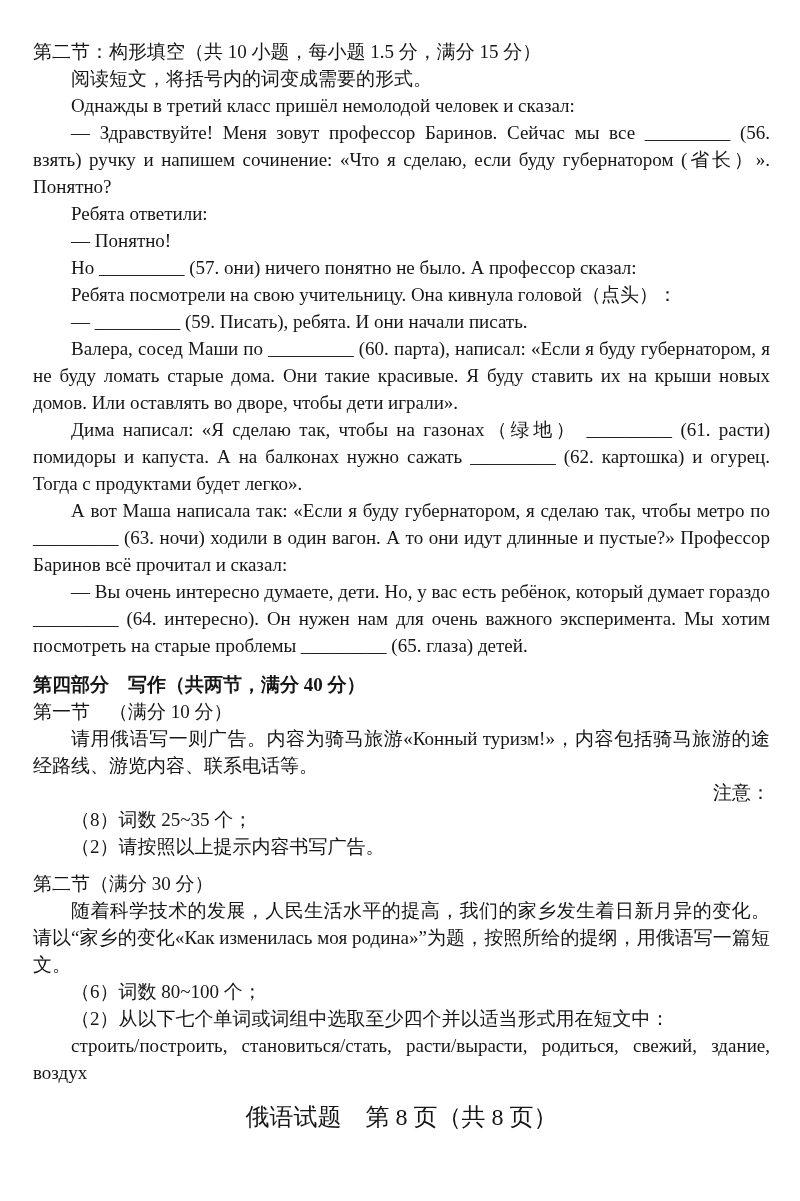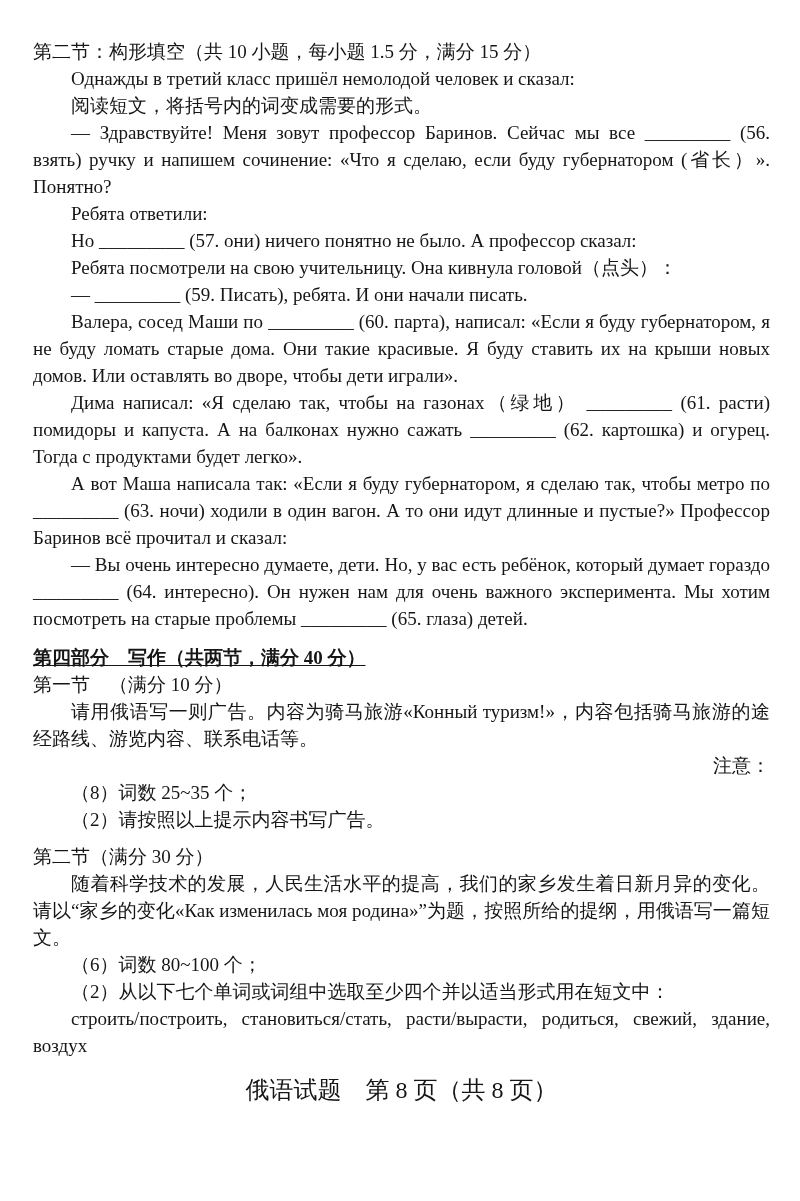--- a/index.html
+++ b/index.html
@@ -13,38 +13,39 @@
     line-height: 27px;
     color: #161616;
     overflow: hidden;
   }
   p { margin: 0; padding: 0; }
   .block { text-align: justify; }
   .plain { text-align: left; }
   .indent { text-indent: 2em; }
   .indent-sm { text-indent: 2.2em; text-align: right; }
   .bold { font-weight: bold; }
-  .gap-lg { margin-top: 12px; text-decoration: underline; }
+  .gap-lg { margin-top: 12px; }
   .gap-sm { margin-top: 10px; }
   .footer {
     margin-top: 18px;
     text-align: center;
     font-size: 24px;
     text-indent: 0;
   }
 </style>
 </head>
 <body>
 
 <div>
   <p class="block plain">第二节：构形填空（共 10 小题，每小题 1.5 分，满分 15 分）</p>
+  <p class="block indent">阅读短文，将括号内的词变成需要的形式。</p>
   <p class="block indent">Однажды в третий класс пришёл немолодой человек и сказал:</p>
-  <p class="block indent">阅读短文，将括号内的词变成需要的形式。</p>
   <p class="block indent">— Здравствуйте! Меня зовут профессор Баринов. Сейчас мы все _________ (56. взять) ручку и напишем сочинение: «Что я сделаю, если буду губернатором (省长）». Понятно?</p>
   <p class="block indent">Ребята ответили:</p>
+  <p class="block indent">— Понятно!</p>
   <p class="block indent">Но _________ (57. они) ничего понятно не было. А профессор сказал:</p>
   <p class="block indent">Ребята посмотрели на свою учительницу. Она кивнула головой（点头）：</p>
   <p class="block indent">— _________ (59. Писать), ребята. И они начали писать.</p>
   <p class="block indent">Валера, сосед Маши по _________ (60. парта), написал: «Если я буду губернатором, я не буду ломать старые дома. Они такие красивые. Я буду ставить их на крыши новых домов. Или оставлять во дворе, чтобы дети играли».</p>
   <p class="block indent">Дима написал: «Я сделаю так, чтобы на газонах（绿地） _________ (61. расти) помидоры и капуста. А на балконах нужно сажать _________ (62. картошка) и огурец. Тогда с продуктами будет легко».</p>
   <p class="block indent">А вот Маша написала так: «Если я буду губернатором, я сделаю так, чтобы метро по _________ (63. ночи) ходили в один вагон. А то они идут длинные и пустые?» Профессор Баринов всё прочитал и сказал:</p>
   <p class="block indent">— Вы очень интересно думаете, дети. Но, у вас есть ребёнок, который думает гораздо _________ (64. интересно). Он нужен нам для очень важного эксперимента. Мы хотим посмотреть на старые проблемы _________ (65. глаза) детей.</p>
 
   <p class="block plain bold gap-lg">第四部分　写作（共两节，满分 40 分）</p>
   <p class="block plain">第一节　（满分 10 分）</p>

